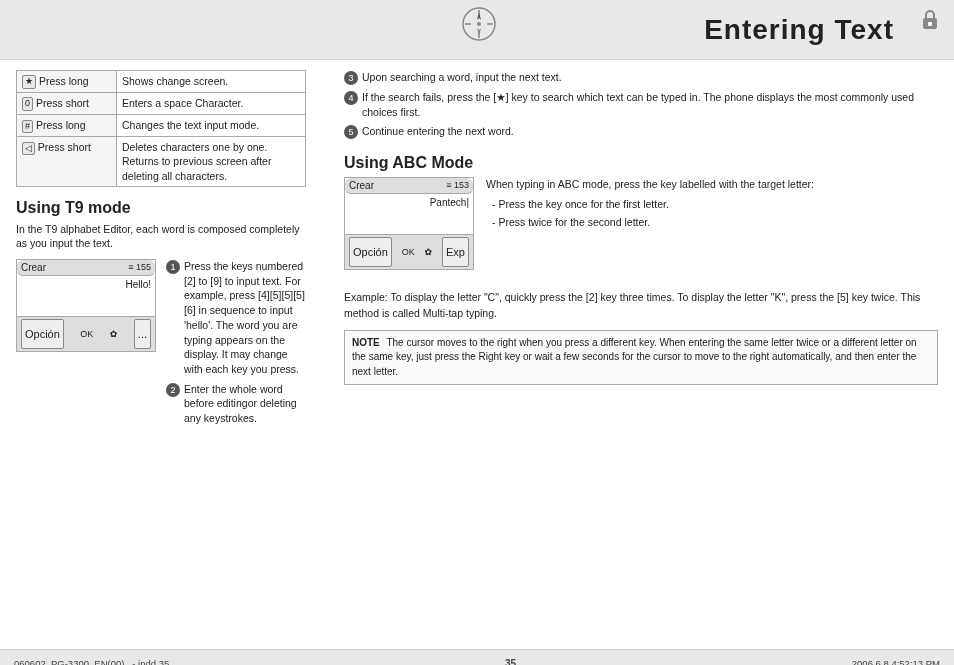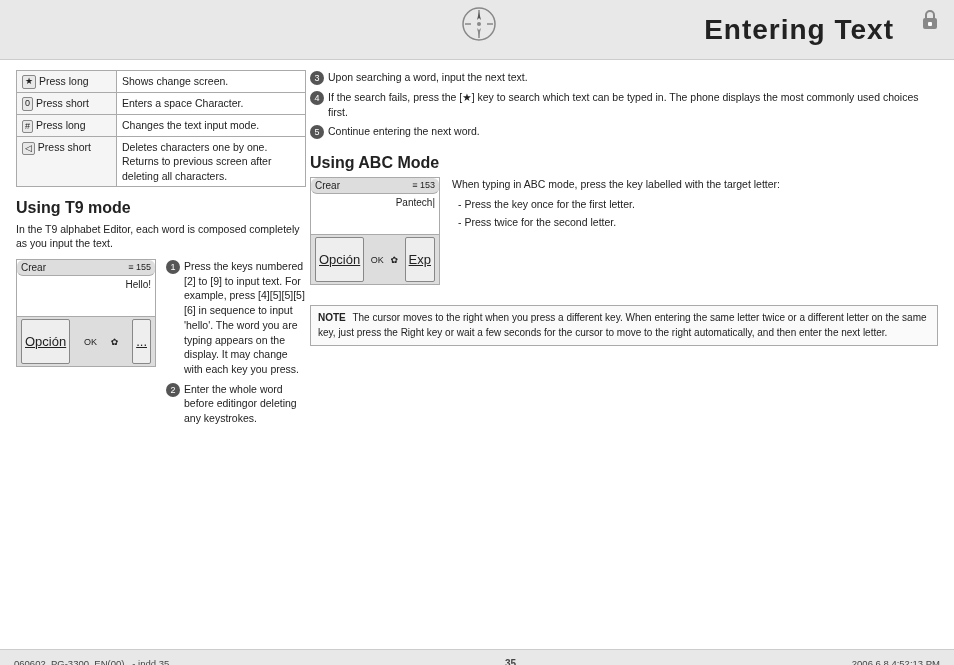--- a/index.html
+++ b/index.html
@@ -44,21 +44,21 @@
       position: absolute;
       right: 14px;
       top: 8px;
     }
 
     
     .main {
       display: flex;
       padding: 10px 16px 6px 16px;
       height: calc(665px - 48px - 28px);
-      gap: 4px;
+      gap: 38px;
     }
 
     
     .left-col {
       width: 290px;
       flex-shrink: 0;
     }
 
     
     .key-table {
@@ -123,24 +123,23 @@
       justify-content: space-between;
       align-items: center;
       padding: 2px 4px;
       background: #ddd;
       border-top: 1px solid #aaa;
       font-size: 9px;
     }
     .phone-footer-btn {
       border: 1px solid #888;
       border-radius: 2px;
-      padding: 14px 3px;
+      padding: 8px 3px;
       background: #eee;
-      font-size: 13px;
-      text-decoration: underline;
+      font-size: 11px;
     }
     .step-item {
       display: flex;
       gap: 4px;
       margin-bottom: 5px;
       font-size: 10.5px;
       line-height: 1.4;
     }
     .circle-num {
       display: inline-block;
@@ -386,20 +385,21 @@
           </div>
         </div>
       </div>
       <div class="abc-text">
         <p>When typing in ABC mode, press the key labelled with the target letter:</p>
         <p class="dash-item">- Press the key once for the first letter.</p>
         <p class="dash-item">- Press twice for the second letter.</p>
       </div>
     </div>
 
+    <div class="example-text">Example: To display the letter "C", quickly press the [2] key three times. To display the letter "K", press the [5] key twice. This method is called Multi-tap typing.</div>
 
     <div class="note-box">
       <span class="note-label">NOTE</span>
       <span>The cursor moves to the right when you press a different key. When entering the same letter twice or a different letter on the same key, just press the Right key or wait a few seconds for the cursor to move to the right automatically, and then enter the next letter.</span>
     </div>
 
   </div>
 
 </div>
 

